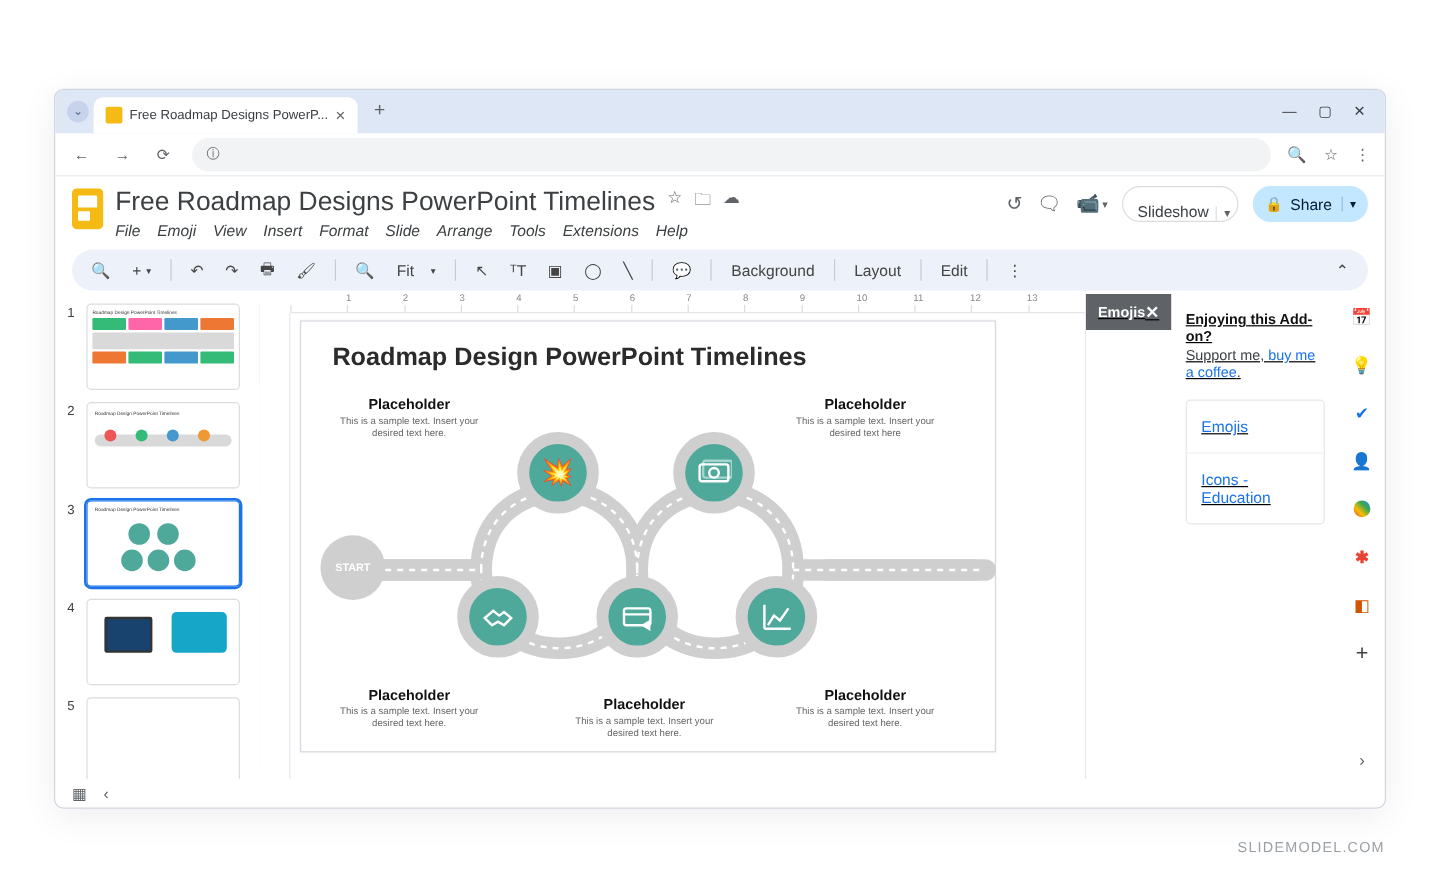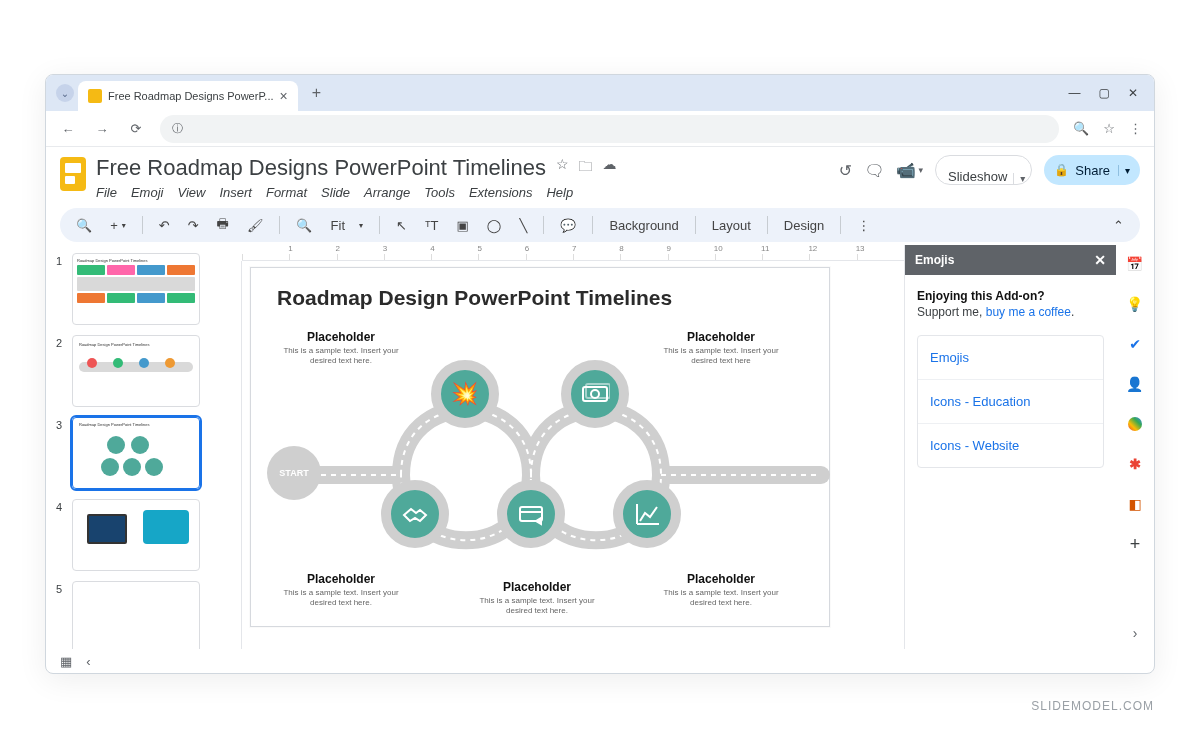--- a/index.html
+++ b/index.html
@@ -85,21 +85,21 @@
   .slide h1 { font-size:21px; font-weight:600; color:#2b2b2b; padding:18px 0 0 26px; }
   .ph { position:absolute; width:140px; text-align:center; }
   .ph .hd { font-size:12px; font-weight:800; color:#111; }
   .ph .sb { font-size:8px; color:#666; line-height:1.3; margin-top:2px;}
   .start { position:absolute; left:16px; top:178px; width:54px; height:54px; border-radius:50%; background:#cfcfcf; display:flex; align-items:center; justify-content:center; font-size:9px; font-weight:700; color:#fff; }
   .road { position:absolute; background:#cfcfcf; }
   .circle { position:absolute; width:68px; height:68px; border-radius:50%; background:#4fa99a; border:10px solid #cfcfcf; display:flex; align-items:center; justify-content:center; color:#fff; font-size:22px;}
   .circle svg{width:30px;height:30px;stroke:#fff;fill:none;stroke-width:2;}
 
   
-  .sidepanel { width:212px; border-left:1px solid #e4e6ea; display:flex; flex-direction:column; }
+  .sidepanel { width:212px; border-left:1px solid #e4e6ea; display:flex; flex-direction:row;text-decoration:underline; }
   .sp-hdr { background:#5f6368; color:#fff; height:30px; display:flex; align-items:center; padding:0 10px; font-size:12px; font-weight:600; justify-content:space-between;}
   .sp-hdr .x{cursor:pointer;font-size:14px;}
   .sp-body { padding:14px 12px; font-size:12px; color:#3c4043; }
   .bigbtn { background:#d2e3fc; border-radius:4px; text-align:center; padding:16px 0; font-size:13px; color:#1a73e8; cursor:pointer; margin-bottom:18px;}
   .support { font-size:12px; color:#111; font-weight:700;}
   .support2 { font-size:12px; color:#3c4043; margin-top:2px;}
   .support2 a{color:#1a73e8; text-decoration:none;}
   .listcard { margin-top:16px; border:1px solid #e4e6ea; border-radius:4px;}
   .listcard .item { padding:14px 12px; border-bottom:1px solid #eef0f3; font-size:13px; color:#1a73e8; cursor:pointer;}
   .listcard .item:last-child{border-bottom:none;}
@@ -213,21 +213,21 @@
     <div class="tb">▣</div>
     <div class="tb">◯</div>
     <div class="tb">╲</div>
     <div class="sep"></div>
     <div class="tb">💬</div>
     <div class="sep"></div>
     <div class="tb txt">Background</div>
     <div class="sep"></div>
     <div class="tb txt">Layout</div>
     <div class="sep"></div>
-    <div class="tb txt">Design</div>
+    <div class="tb txt">Edit</div>
     <div class="sep"></div>
     <div class="tb">⋮</div>
     <div class="tb right">⌃</div>
   </div>
 
   <div class="main">
 
     <div class="thumbs">
       <div class="thumb">
         <div class="num">1</div>
@@ -409,21 +409,20 @@
         <span class="x">✕</span>
       </div>
       <div class="sp-body">
         <div class="support">Enjoying this Add-on?</div>
         <div class="support2">
           <span>Support me, </span><a href="#">buy me a coffee</a>.
         </div>
         <div class="listcard">
           <div class="item">Emojis</div>
           <div class="item">Icons - Education</div>
-          <div class="item">Icons - Website</div>
         </div>
       </div>
     </div>
   </div>
 
   <div class="rail">
     <div class="ic c1">📅</div>
     <div class="ic c2">💡</div>
     <div class="ic c3">✔</div>
     <div class="ic c4">👤</div>

